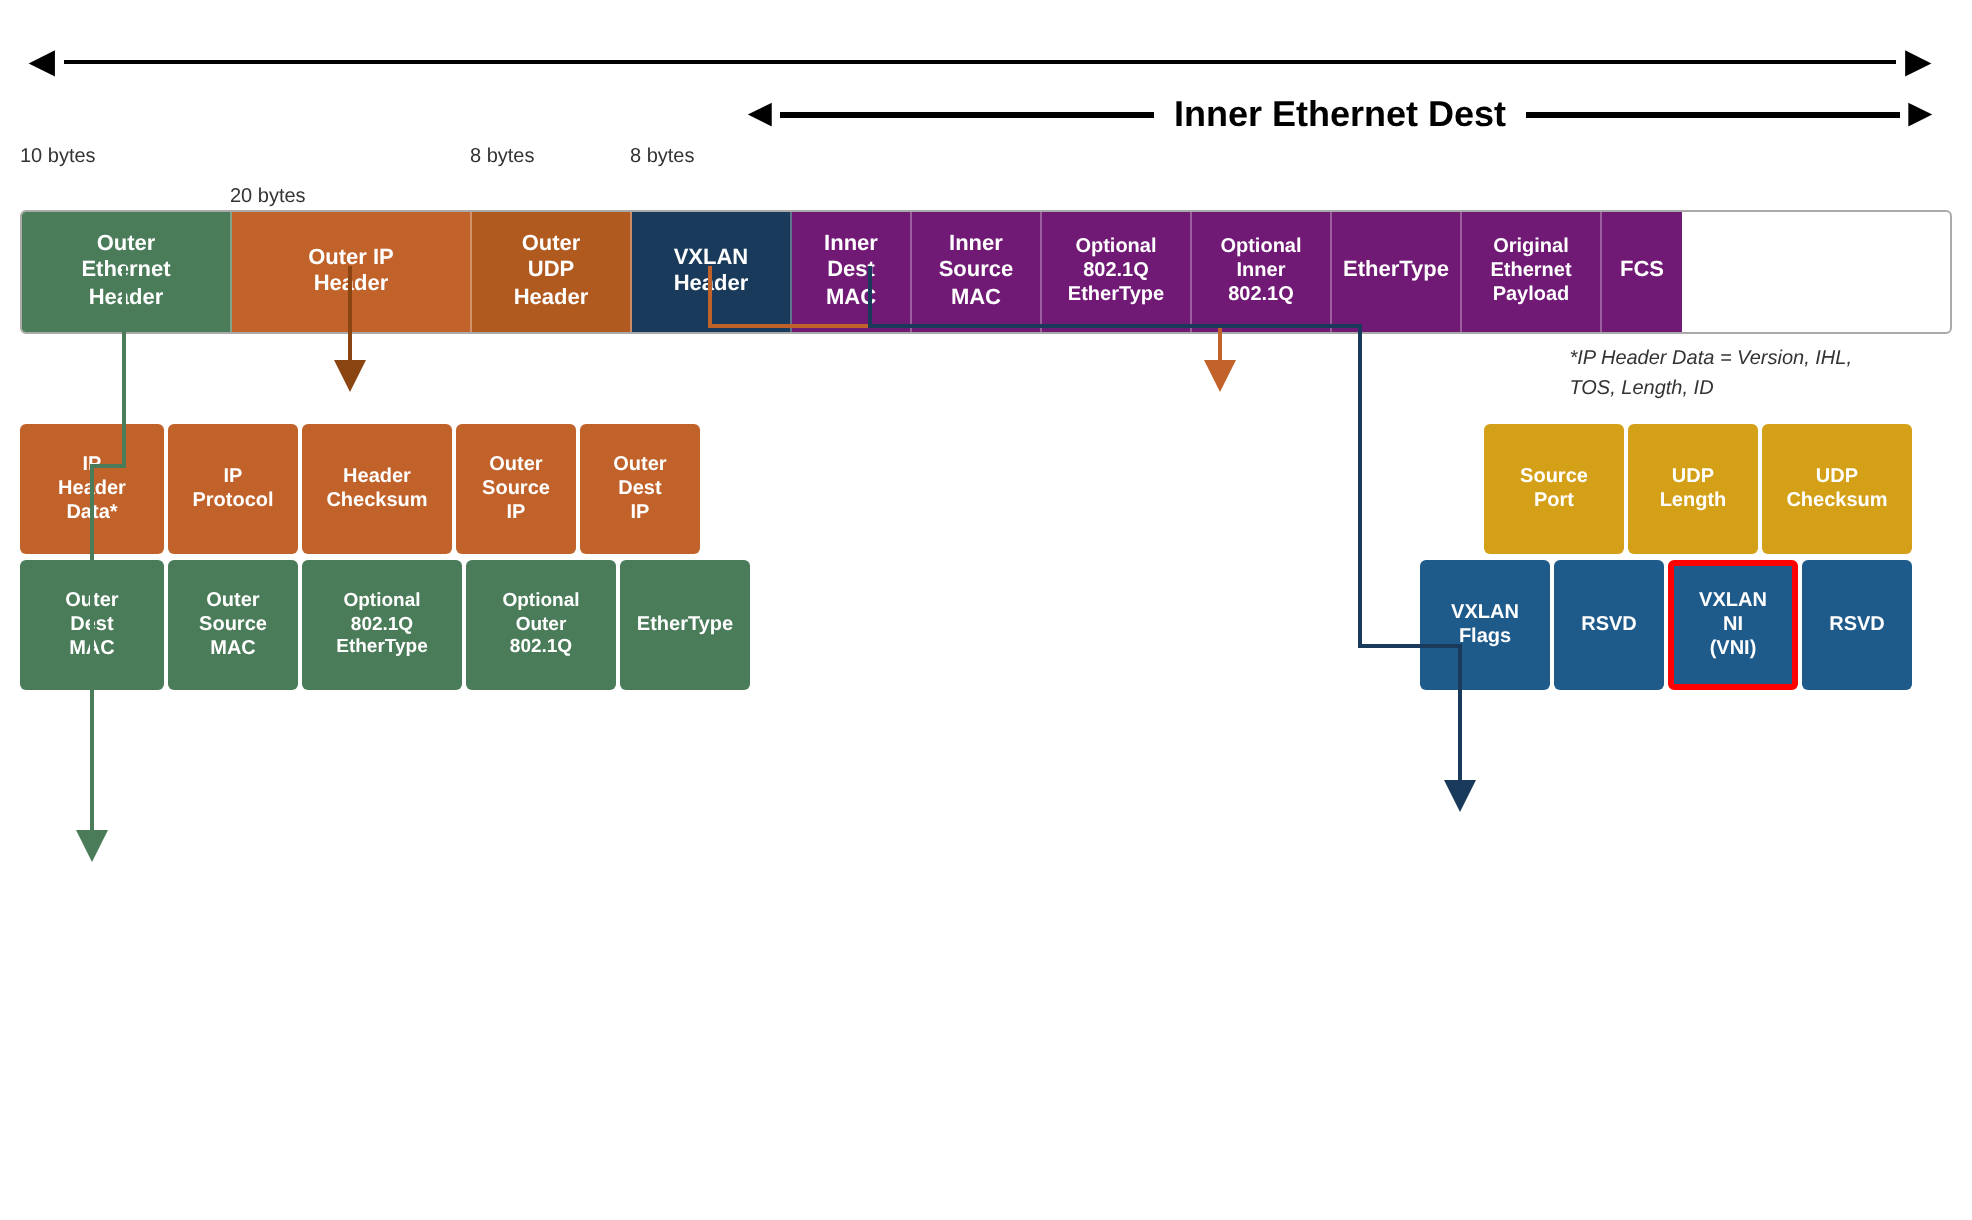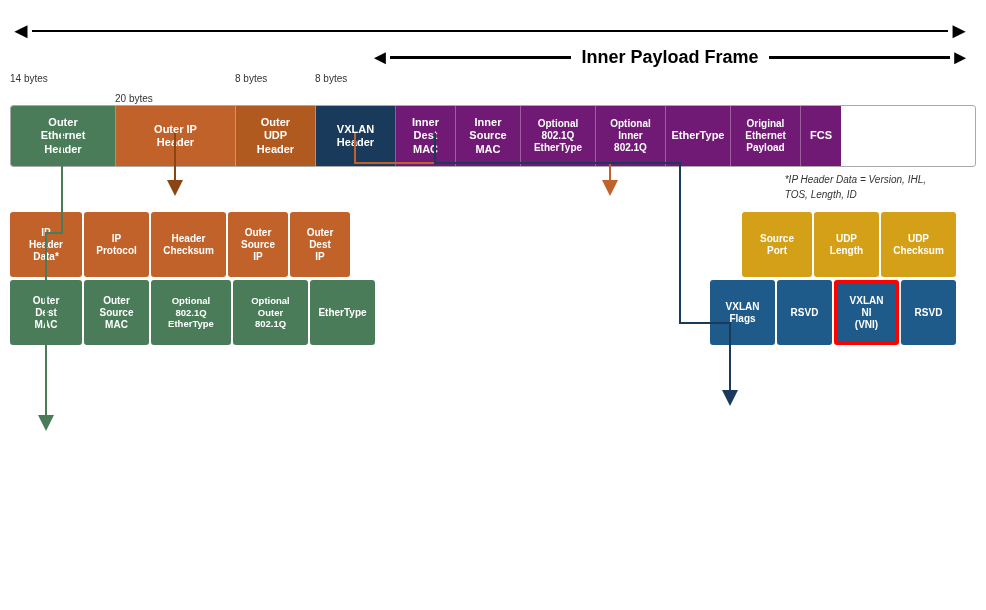--- a/index.html
+++ b/index.html
@@ -76,31 +76,31 @@
       <span style="font-size:22px; font-weight:bold;">◄</span>
       <div style="flex:1; height:2.5px; background:#000;"></div>
       <div style="flex:1; height:2.5px; background:#000;"></div>
       <span style="font-size:22px; font-weight:bold;">►</span>
     </div>
 
     <div style="display:flex; align-items:center; width:960px; justify-content:flex-end; margin-bottom:4px;">
       <div style="display:flex; align-items:center; width:600px;">
         <span style="font-size:20px; font-weight:bold;">◄</span>
         <div style="flex:1; height:2.5px; background:#000;"></div>
-        <span style="font-size:18px; font-weight:bold; padding:0 10px;">Inner Payload Frame</span>
+        <span style="font-size:18px; font-weight:bold; padding:0 10px;">Inner Ethernet Dest</span>
         <div style="flex:1; height:2.5px; background:#000;"></div>
         <span style="font-size:20px; font-weight:bold;">►</span>
       </div>
     </div>
   </div>
 
   <div class="diagram-area" style="position:relative;">
 
     <div style="display:flex; font-size:10px; color:#333; margin-bottom:1px; padding-left:0;">
-      <div style="width:105px;">14 bytes</div>
+      <div style="width:105px;">10 bytes</div>
       <div style="width:120px;margin-top:20px;">20 bytes</div>
       <div style="width:80px;">8 bytes</div>
       <div style="width:80px;">8 bytes</div>
     </div>
 
     <div style="display:flex; border:1.5px solid #aaa; border-radius:3px; overflow:hidden; margin-bottom:0;">
       <div class="cell green" style="width:105px; height:60px; font-size:11px;">Outer<br>Ethernet<br>Header</div>
       <div class="cell dark-orange" style="width:120px; height:60px; font-size:11px;">Outer IP<br>Header</div>
       <div class="cell dark-orange" style="width:80px; height:60px; font-size:11px; background:#b05a20;">Outer<br>UDP<br>Header</div>
       <div class="cell dark-blue" style="width:80px; height:60px; font-size:11px;">VXLAN<br>Header</div>

